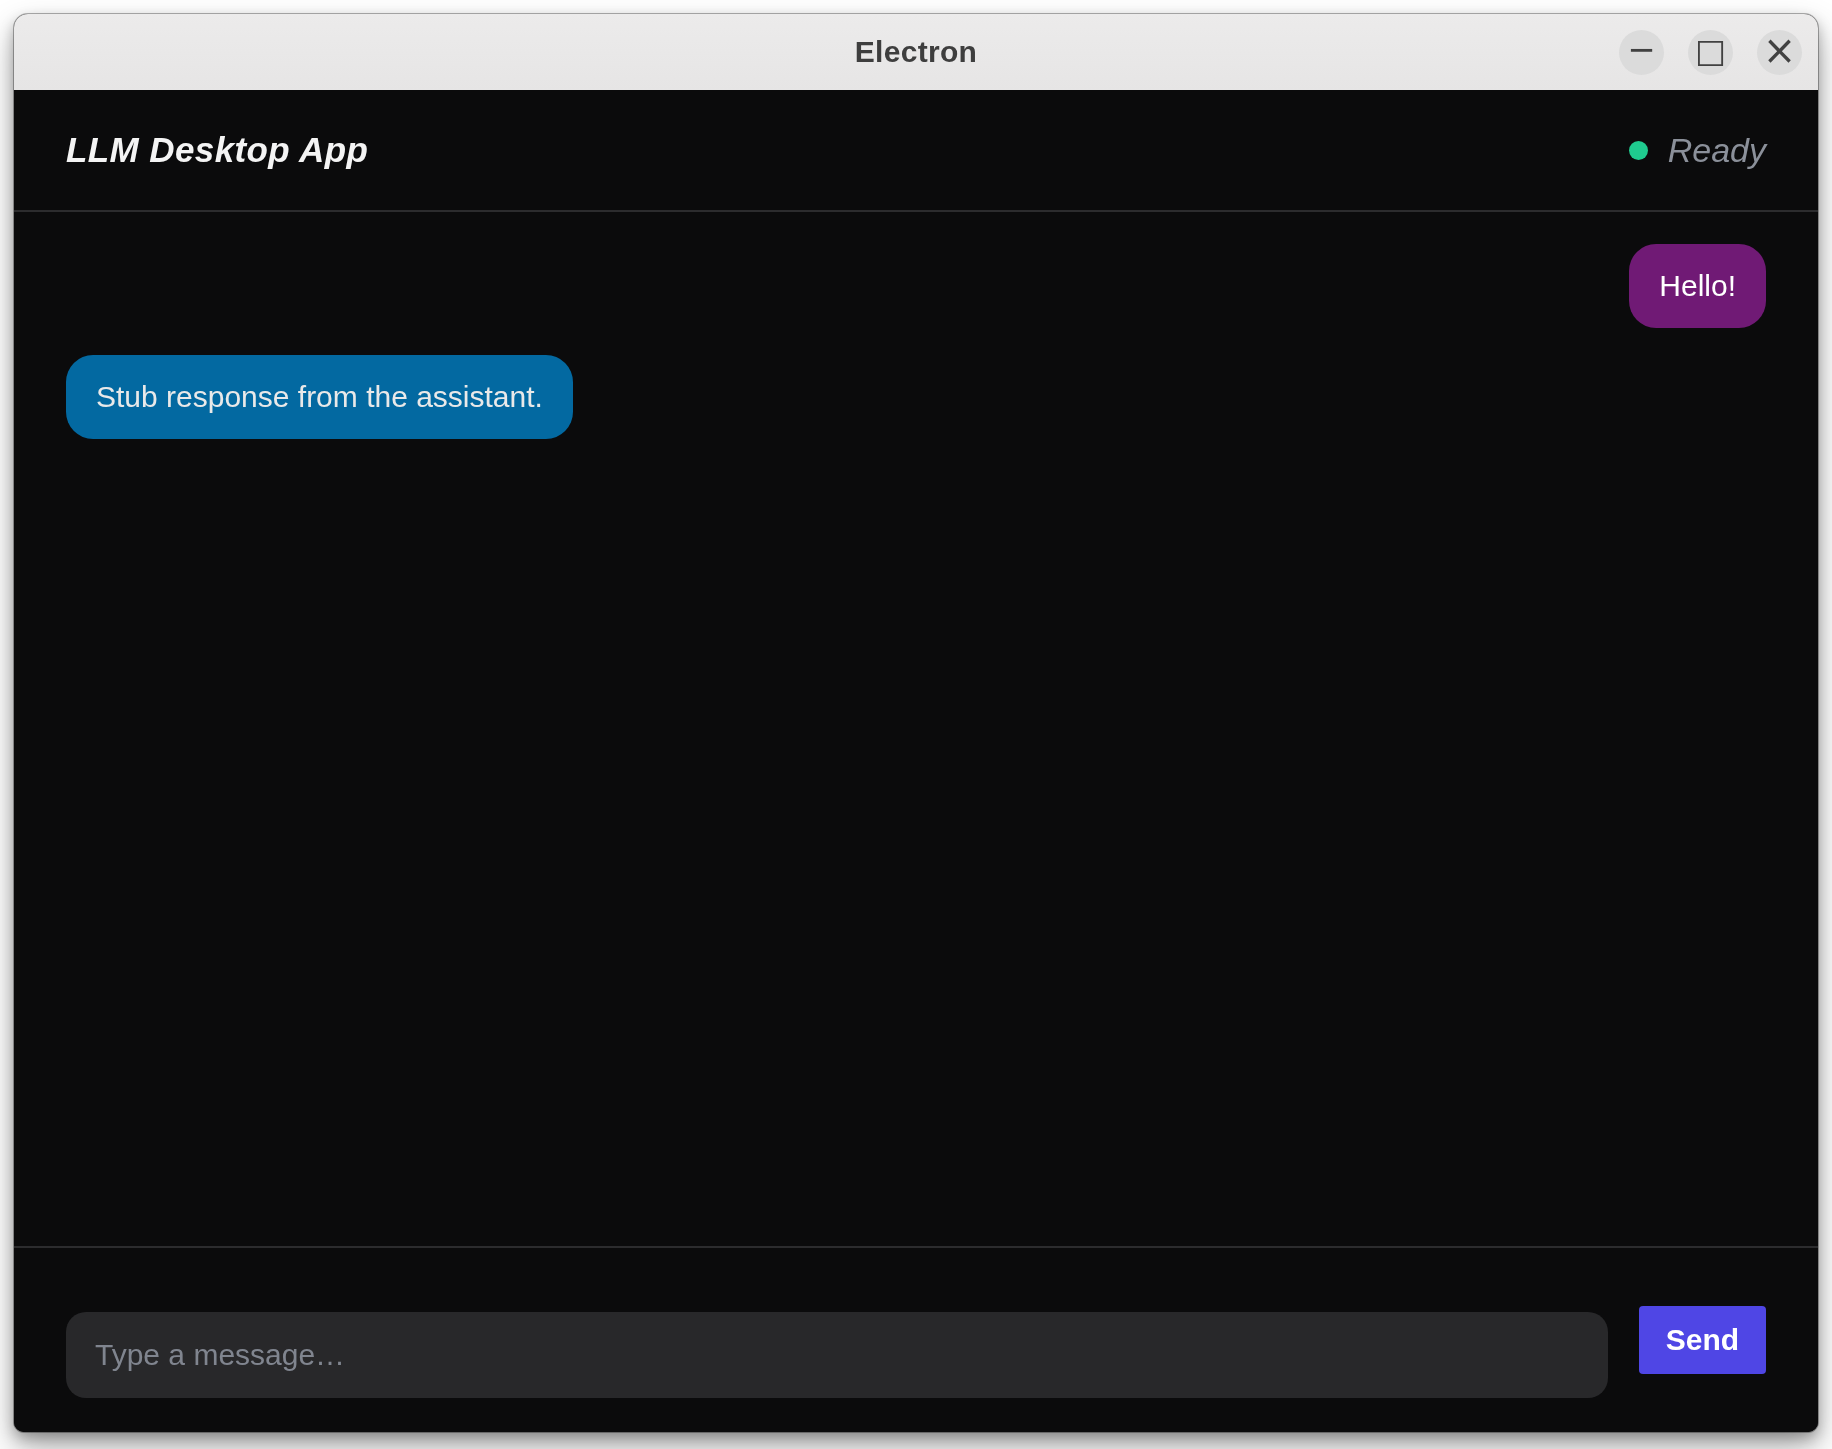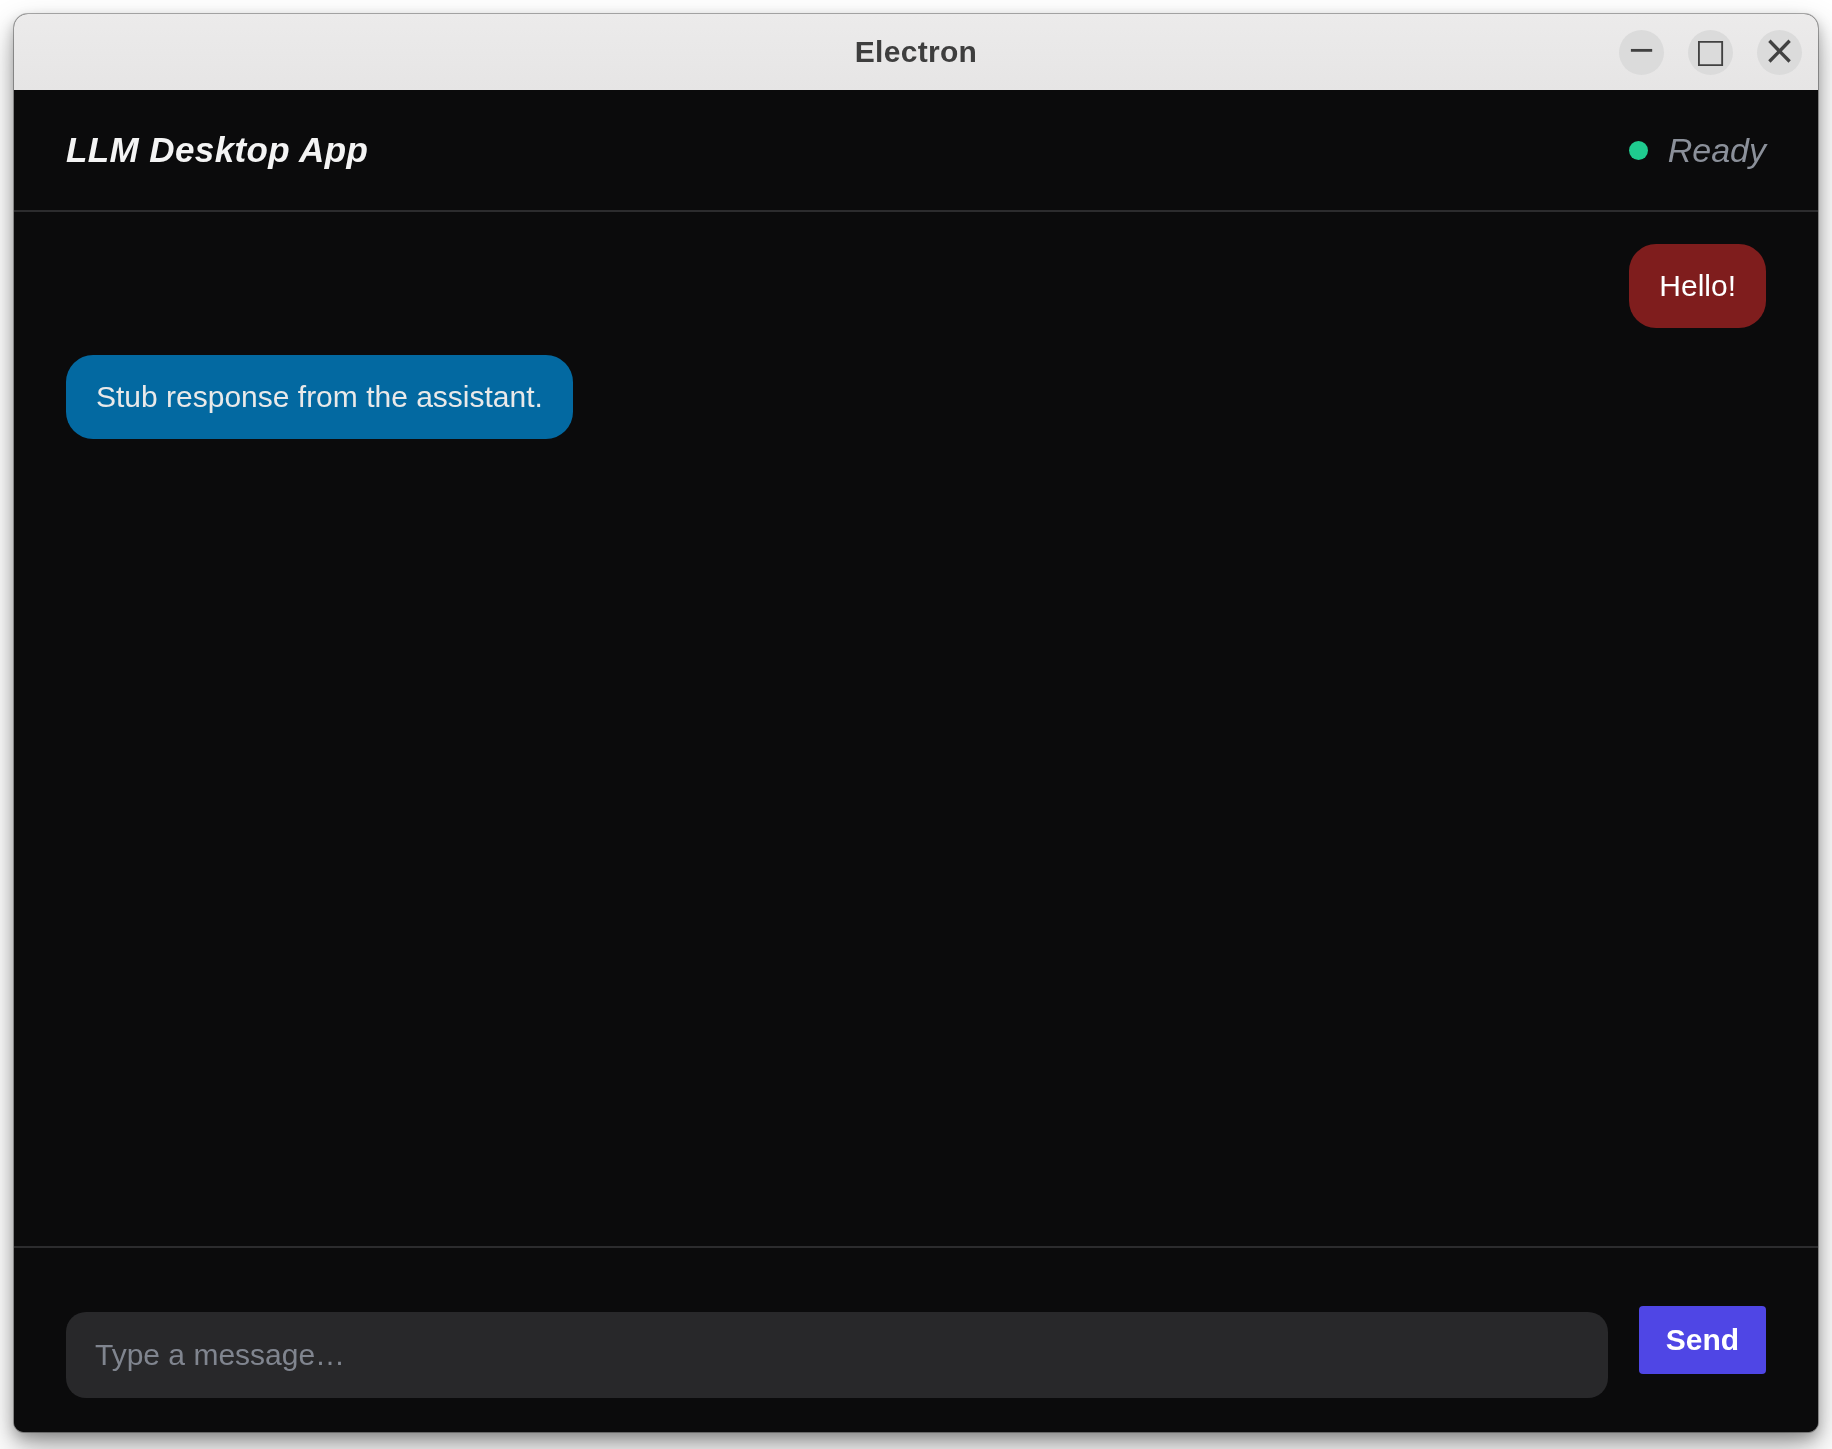--- a/index.html
+++ b/index.html
@@ -83,21 +83,21 @@
   }
   .msg-row { display:flex; width:100%; }
   .msg-row.user      { justify-content:flex-end; }
   .msg-row.assistant { justify-content:flex-start; }
   .bubble {
     font-size:30px; line-height:40px;
     padding:22px 30px;
     border-radius:27px;
     max-width:1250px;
   }
-  .bubble.user      { background:#7f1d1d; color:#ffffff; }
+  .bubble.user      { background:#701a75; color:#ffffff; }
   .bubble.assistant { background:#0369a1; color:#e9e9e9; }
 
   
   .composer {
     flex:0 0 auto;
     border-top:2px solid #2c2c2e;
     padding:33px 52px 34px 52px;
     display:flex; align-items:center; gap:31px;
   }
   .composer-input {

